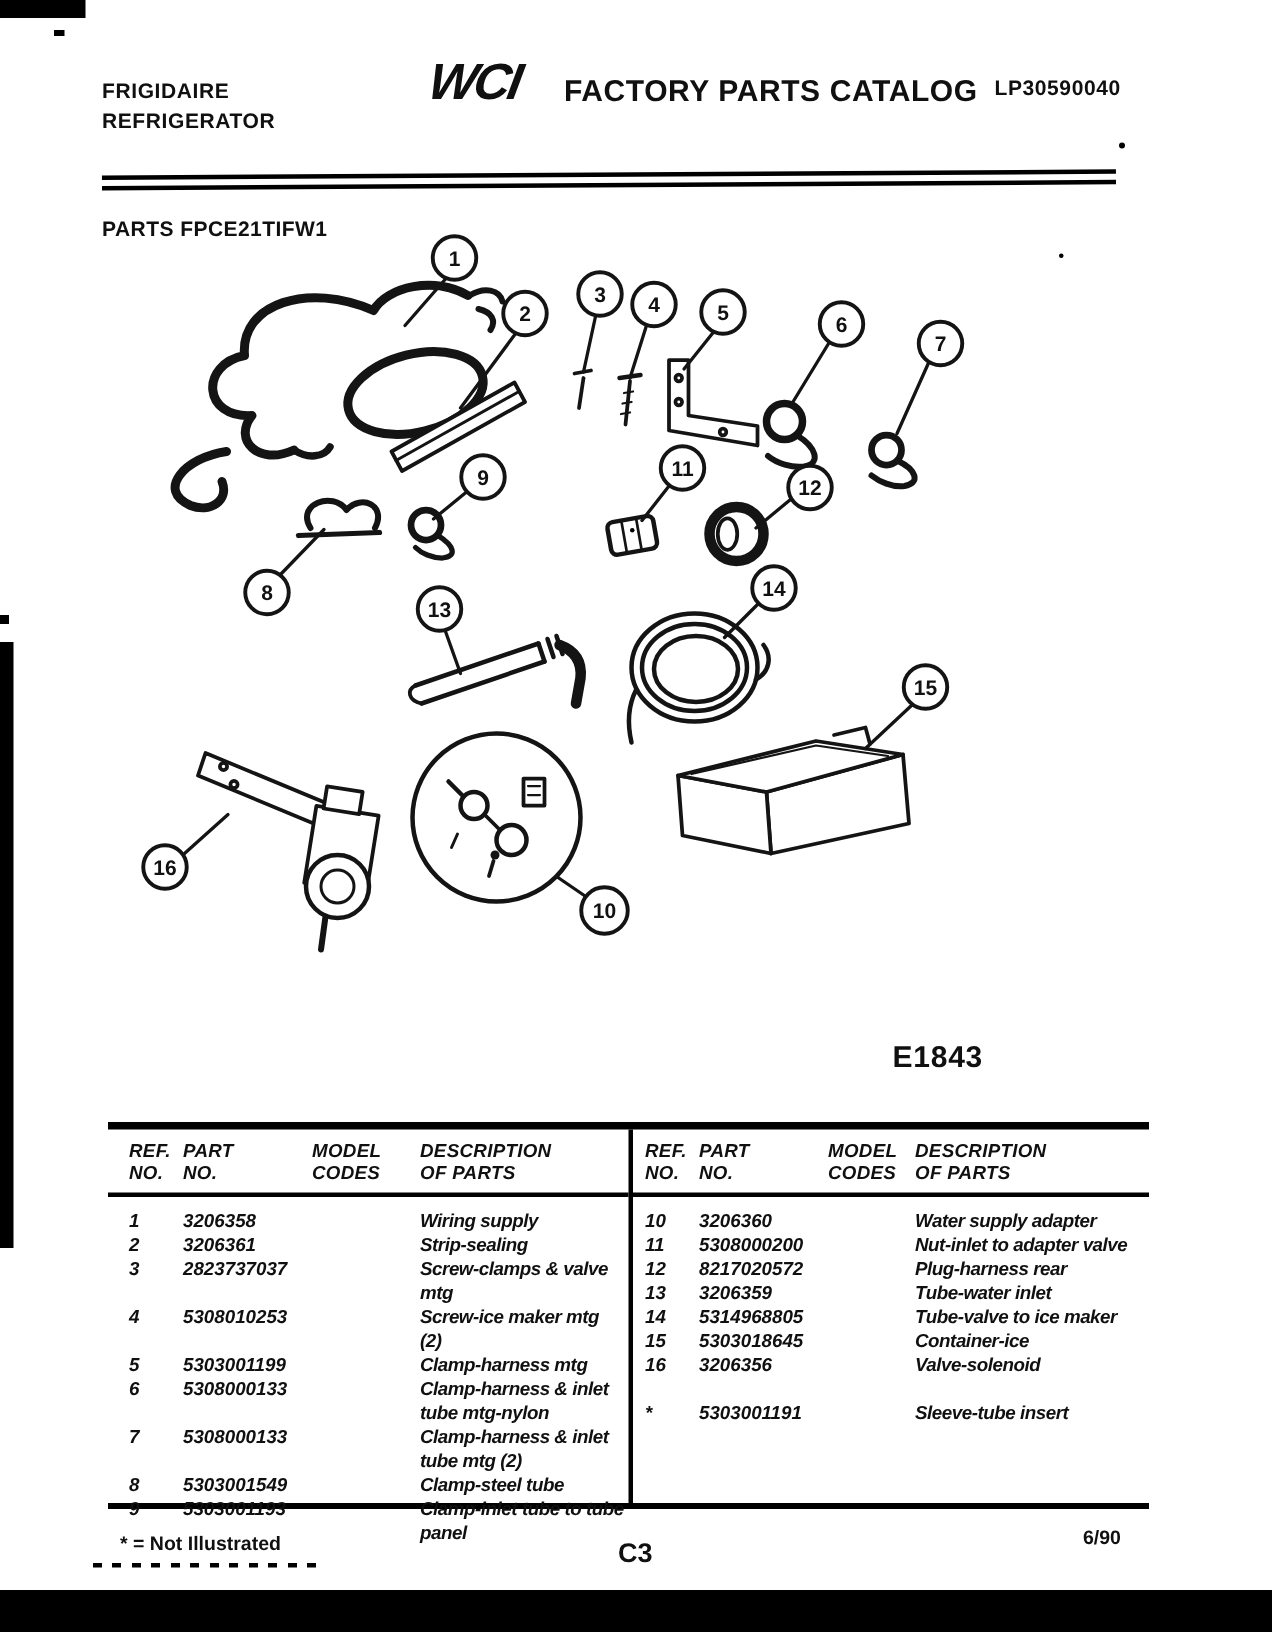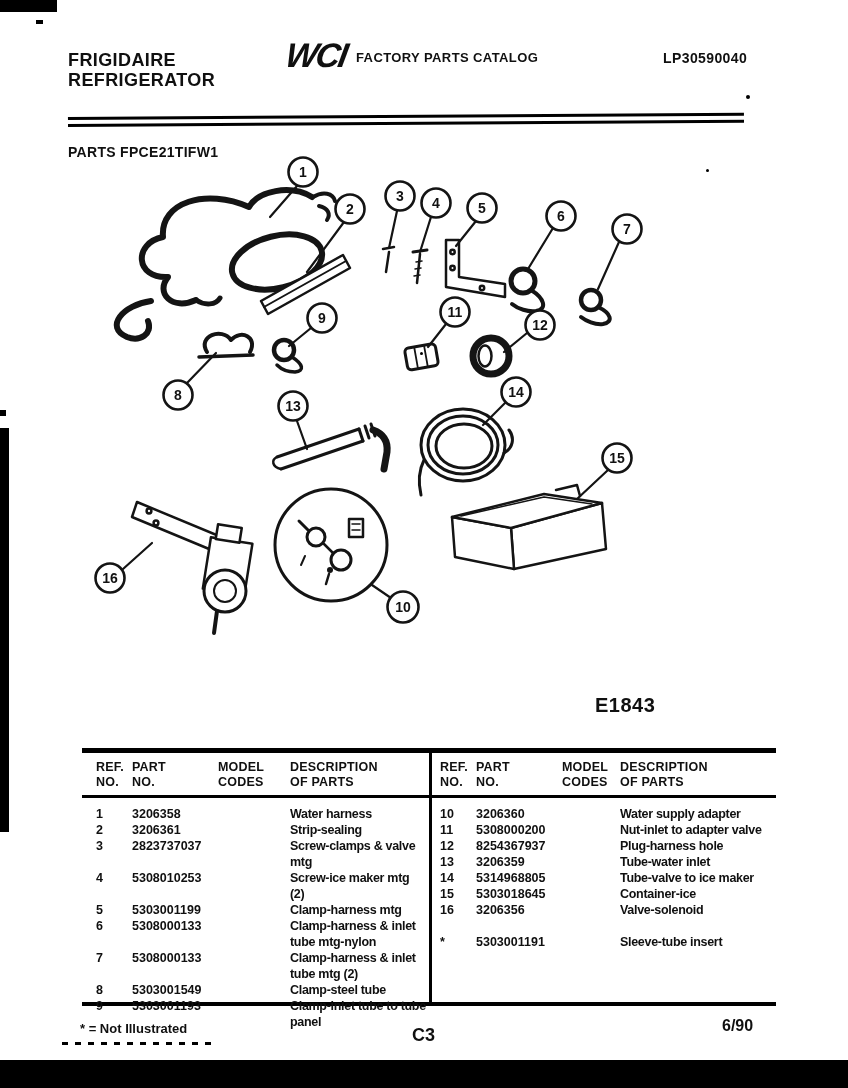--- a/index.html
+++ b/index.html
@@ -3,49 +3,49 @@
 <meta charset="utf-8">
 <style>
   html,body{margin:0;padding:0}
   body{
     width:848px;height:1088px;position:relative;overflow:hidden;
     background:#ffffff;color:#101010;
     font-family:"Liberation Sans",sans-serif;font-weight:700;
   }
   .abs{position:absolute}
   
-  .brand{left:68px;top:50px;font-size:18px;line-height:20px;letter-spacing:.4px;white-space:pre-line}
+  .brand{left:68px;top:50px;font-size:14px;line-height:20px;letter-spacing:.4px;white-space:pre-line}
   .logo{left:286px;top:36px;font-size:34px;font-style:italic;font-weight:900;transform:skewX(-10deg);letter-spacing:-2px}
-  .catalog-title{left:356px;top:50px;font-size:13px;letter-spacing:.4px}
+  .catalog-title{left:376px;top:50px;font-size:20px;letter-spacing:.4px}
   .docnum{left:663px;top:50px;font-size:14px;letter-spacing:.4px}
   .rule-double{left:68px;top:117px;width:676px;transform:rotate(-.35deg);transform-origin:left center}
   .rule-double div{height:3px;background:#000;margin-bottom:4px}
   .model-line{left:68px;top:144px;font-size:14px;letter-spacing:.3px}
   .figure-code{left:595px;top:694px;font-size:20px;letter-spacing:.5px}
   
   .parts-table{
-    left:82px;top:748px;width:694px;height:258px;box-sizing:border-box;
-    border-top:5px solid #000;border-bottom:4px solid #000;display:flex;
+    left:72px;top:748px;width:694px;height:258px;box-sizing:border-box;
+    border-top:5px solid #000;border-bottom:4px solid #000;display:flex;font-style:italic;
   }
   .half{box-sizing:border-box}
   .half.left{width:350px;border-right:3px solid #000}
   .half.right{flex:1}
   .thead,.tbody{display:grid}
   .half.left  .thead,.half.left  .tbody{grid-template-columns:36px 86px 72px 1fr;padding-left:14px}
   .half.right .thead,.half.right .tbody{grid-template-columns:36px 86px 58px 1fr;padding-left:8px}
   .thead{padding-top:7px;padding-bottom:5px;border-bottom:3px solid #000}
   .hcell{white-space:pre-line;font-size:12.5px;line-height:15px;letter-spacing:.2px}
   .tbody{padding-top:8px}
   .trow{display:contents}
   .cell{font-size:12.5px;line-height:16px;min-height:16px;letter-spacing:0}
   .c-desc{letter-spacing:-.3px;padding-right:3px}
   
   .foot-note{left:80px;top:1021px;font-size:13px}
   .foot-page{left:412px;top:1025px;font-size:18px}
-  .foot-date{left:722px;top:1017px;font-size:16px}
+  .foot-date{left:722px;top:1017px;font-size:13px}
   
   .ink{background:#000}
   .band-bottom{left:0;top:1060px;width:848px;height:28px}
   .bar-left{left:0;top:428px;width:9px;height:404px}
   .dash-left{left:0;top:410px;width:6px;height:6px}
   .corner-tl{left:0;top:0;width:57px;height:12px}
   .dot-tl{left:36px;top:20px;width:7px;height:4px}
   .dots-footer{left:62px;top:1042px;width:150px;height:3px;
     background:repeating-linear-gradient(90deg,#000 0 6px,transparent 6px 13px)}
   .speck1{left:746px;top:95px;width:4px;height:4px;border-radius:50%}
@@ -285,21 +285,21 @@
 CODES</div>
       <div class="hcell">DESCRIPTION
 OF PARTS</div>
     </div>
     <div class="tbody">
 
         <div class="trow">
           <div class="cell c-ref">1</div>
           <div class="cell c-part">3206358</div>
           <div class="cell c-codes"></div>
-          <div class="cell c-desc">Water harness</div>
+          <div class="cell c-desc">Wiring supply</div>
         </div>
 
         <div class="trow">
           <div class="cell c-ref">2</div>
           <div class="cell c-part">3206361</div>
           <div class="cell c-codes"></div>
           <div class="cell c-desc">Strip-sealing</div>
         </div>
 
         <div class="trow">
@@ -374,23 +374,23 @@
 
         <div class="trow">
           <div class="cell c-ref">11</div>
           <div class="cell c-part">5308000200</div>
           <div class="cell c-codes"></div>
           <div class="cell c-desc">Nut-inlet to adapter valve</div>
         </div>
 
         <div class="trow">
           <div class="cell c-ref">12</div>
-          <div class="cell c-part">8254367937</div>
-          <div class="cell c-codes"></div>
-          <div class="cell c-desc">Plug-harness hole</div>
+          <div class="cell c-part">8217020572</div>
+          <div class="cell c-codes"></div>
+          <div class="cell c-desc">Plug-harness rear</div>
         </div>
 
         <div class="trow">
           <div class="cell c-ref">13</div>
           <div class="cell c-part">3206359</div>
           <div class="cell c-codes"></div>
           <div class="cell c-desc">Tube-water inlet</div>
         </div>
 
         <div class="trow">

